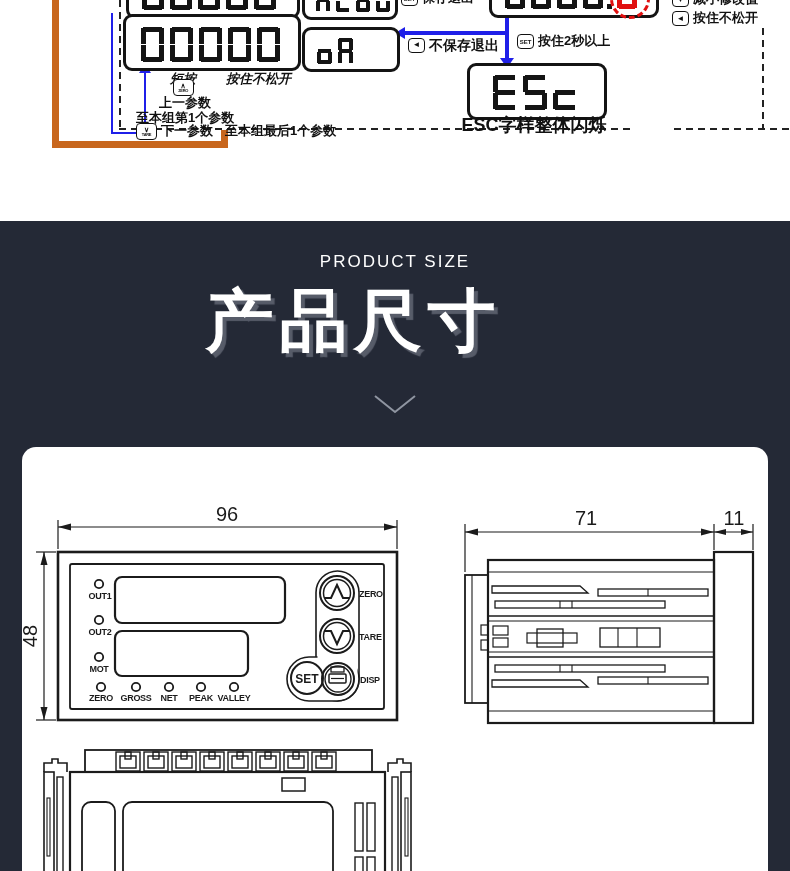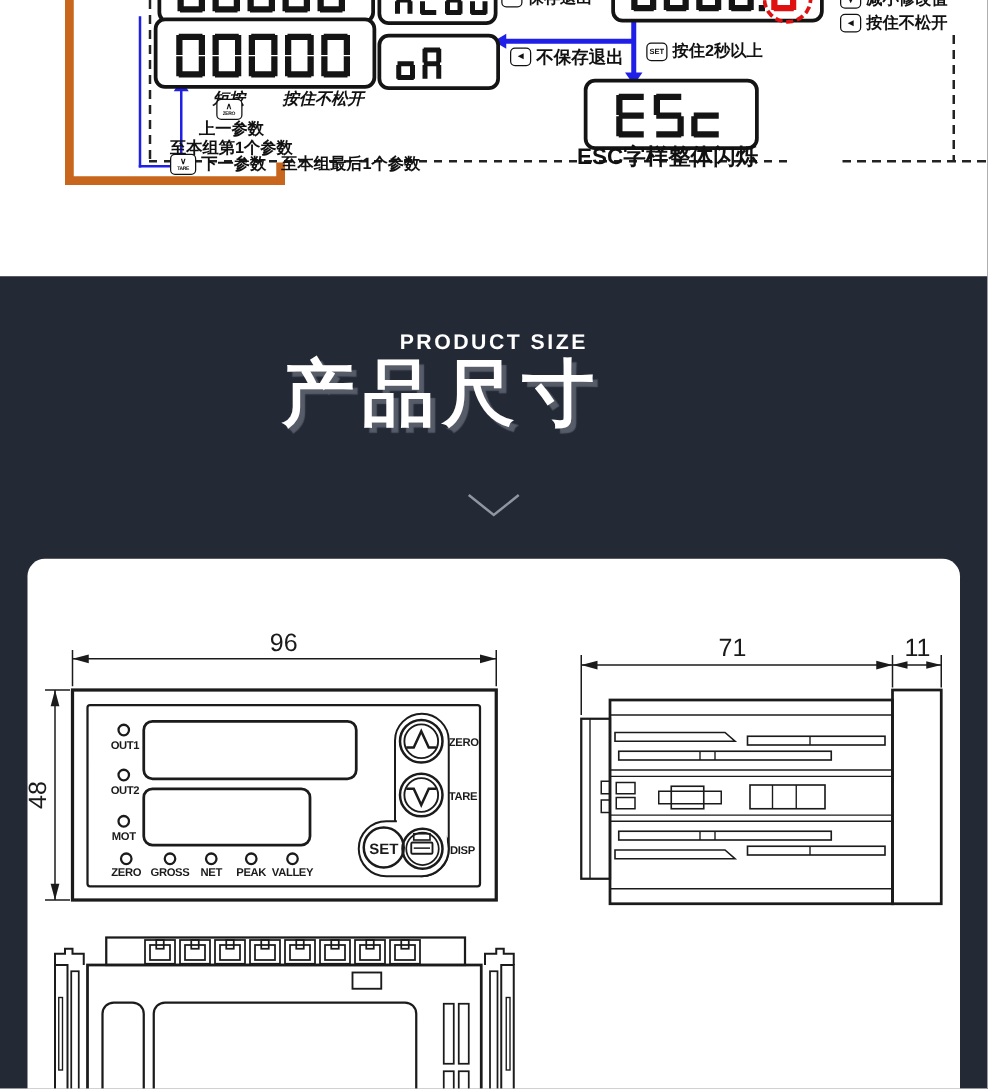--- a/index.html
+++ b/index.html
@@ -35,23 +35,23 @@
   .key{display:inline-flex;flex-direction:column;align-items:center;justify-content:center;
        min-width:17px;height:15px;border:1.7px solid #111;border-radius:4px;background:#fff;
        font-size:8px;font-weight:700;line-height:1;margin-right:4px;padding:0 1px;box-sizing:border-box;}
   .key .kc{font-size:8px;}
   .key .kt{font-size:4px;letter-spacing:-.3px;}
   .redring{position:absolute;border:3px dashed #e01010;border-radius:50%;}
 
   
   .dark{position:absolute;left:0;top:221px;width:790px;height:650px;background:#242936;}
   .subtitle{position:absolute;left:0;top:252px;width:790px;text-align:center;color:#fff;
-            font-size:17px;font-weight:700;letter-spacing:2px;margin-top:12px;}
+            font-size:17px;font-weight:400;letter-spacing:2px;}
   .bigtitle{position:absolute;left:0;top:276px;width:707px;text-align:center;color:#fff;
-            font-size:58px;font-weight:900;letter-spacing:6px;
+            font-size:68px;font-weight:900;letter-spacing:6px;
             text-shadow:4px 4px 1px rgba(150,155,168,.45);}
   .chev{position:absolute;left:372px;top:392px;}
 
   
   .card{position:absolute;left:22px;top:447px;width:746px;height:450px;background:#fff;border-radius:14px;}
   .draw{position:absolute;left:0;top:447px;}
   .draw text{font-family:"Liberation Sans",sans-serif;}
   .dimtxt{font-family:"DejaVu Serif",serif;font-size:20px;fill:#1b1b1b;}
   .ptxt{font-size:9px;font-weight:700;fill:#1b1b1b;letter-spacing:-.3px;}
 </style>

